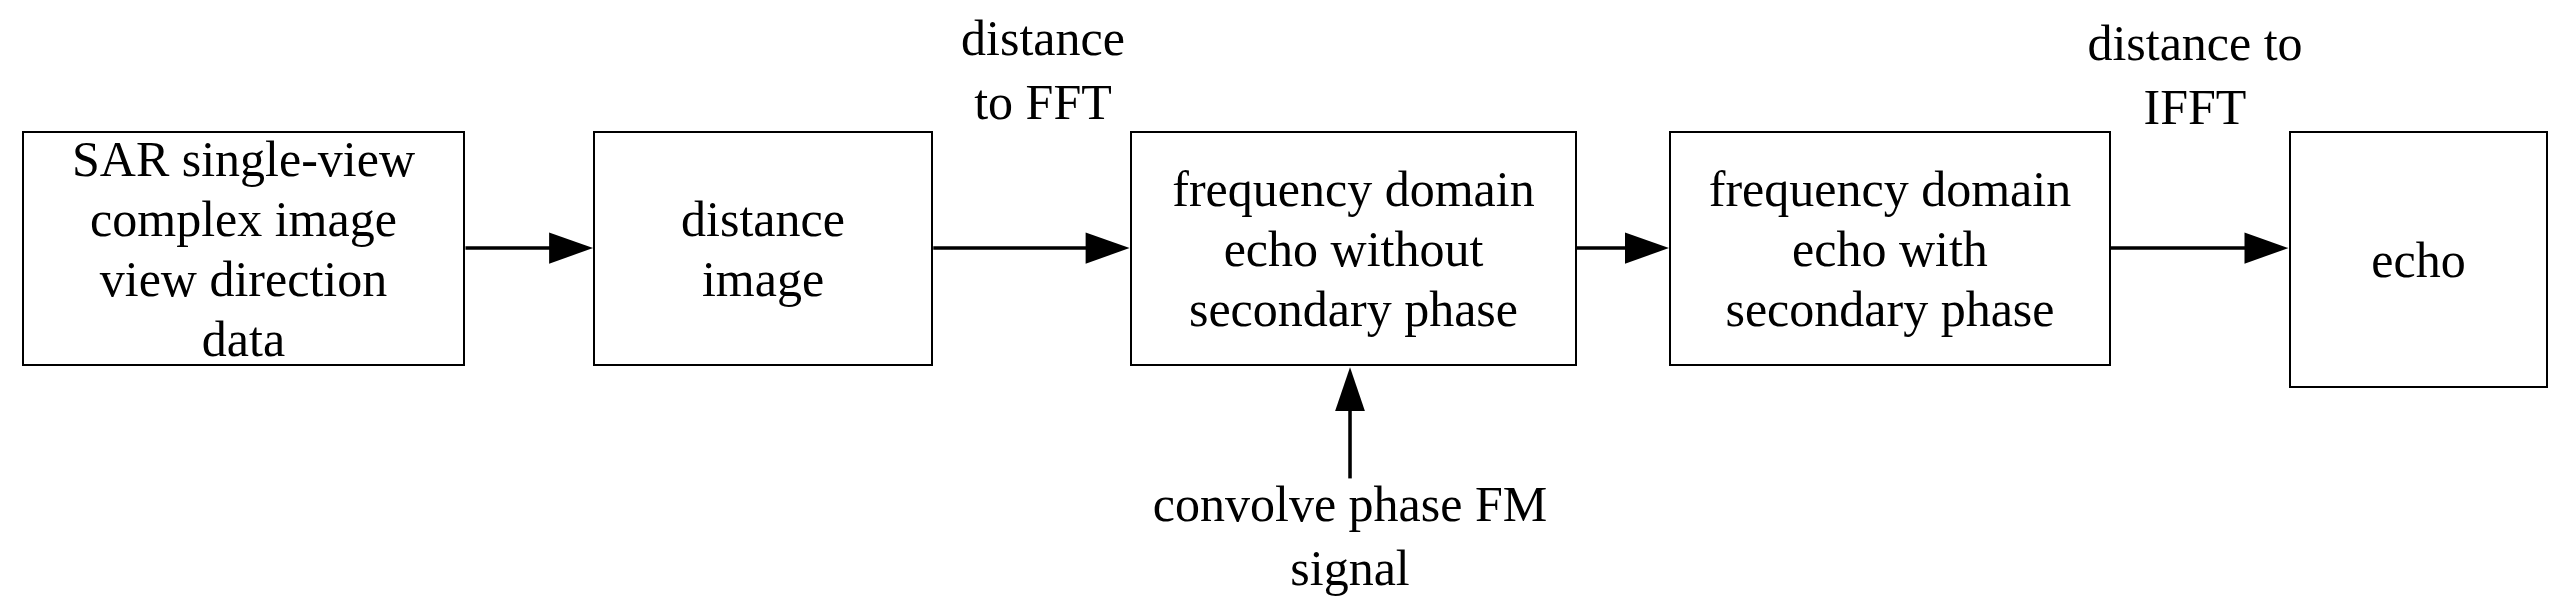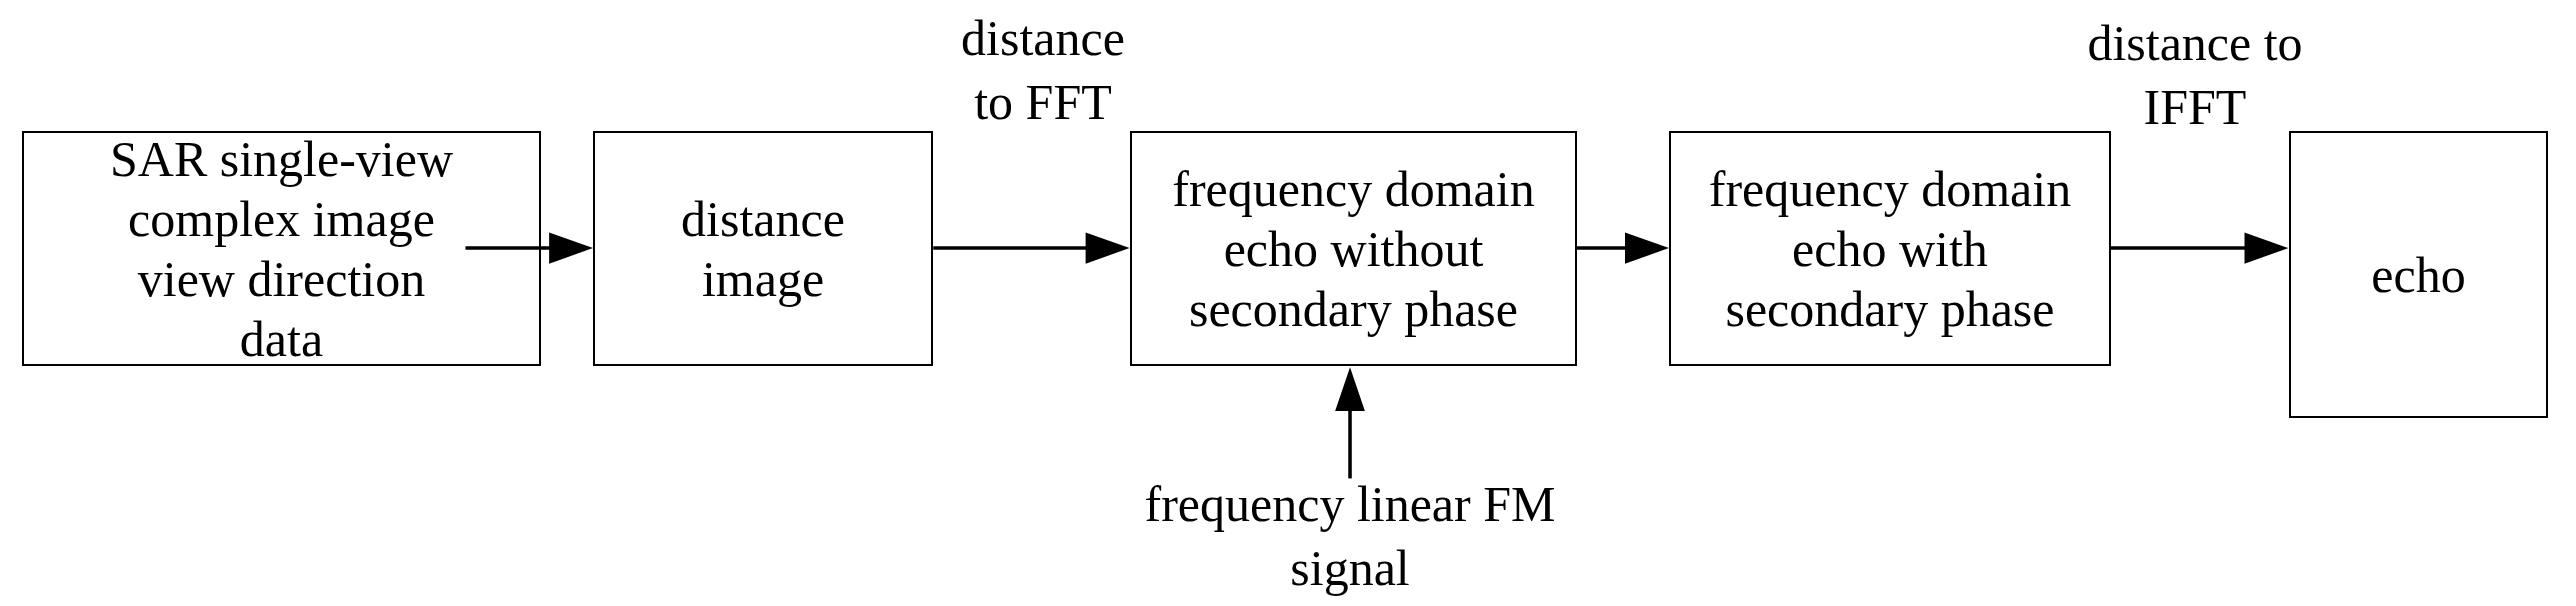--- a/index.html
+++ b/index.html
@@ -22,25 +22,25 @@
     border: 2.8px solid #000000;
     background: #ffffff;
     display: flex;
     align-items: center;
     justify-content: center;
     text-align: center;
     font-size: 50px;
     line-height: 60px;
     white-space: pre-line;
   }
-  .box-1 { left: 22px;   top: 131px; width: 519px; height: 235px; }
+  .box-1 { left: 22px;   top: 131px; width: 443px; height: 235px; }
   .box-2 { left: 593px;  top: 131px; width: 340px; height: 235px; }
   .box-3 { left: 1130px; top: 131px; width: 447px; height: 235px; }
   .box-4 { left: 1669px; top: 131px; width: 442px; height: 235px; }
-  .box-5 { left: 2289px; top: 131px; width: 259px; height: 287px; }
+  .box-5 { left: 2289px; top: 131px; width: 259px; height: 257px; }
 
   .edge-label {
     position: absolute;
     text-align: center;
     font-size: 50px;
     line-height: 64px;
     white-space: pre-line;
   }
   .label-fft      { left: 901px; top: 5.7px;   width: 284px; }
   .label-ifft     { left: 2053px; top: 11.3px;  width: 284px; text-align: center; }
@@ -78,21 +78,21 @@
 secondary phase</div>
 
   <div class="flow-box box-5">echo</div>
 
   <div class="edge-label label-fft">distance
 to FFT</div>
 
   <div class="edge-label label-ifft">distance to
 IFFT</div>
 
-  <div class="edge-label label-convolve">frequency linear FM
+  <div class="edge-label label-convolve">convolve phase FM
 signal</div>
 
   <svg class="arrow-layer" viewBox="0 0 3633 855" xmlns="http://www.w3.org/2000/svg">
 
     <g>
       <line x1="656" y1="350" x2="776" y2="350"></line>
       <polygon points="774,328 774,372 836,350"></polygon>
     </g>
 
     <g>

